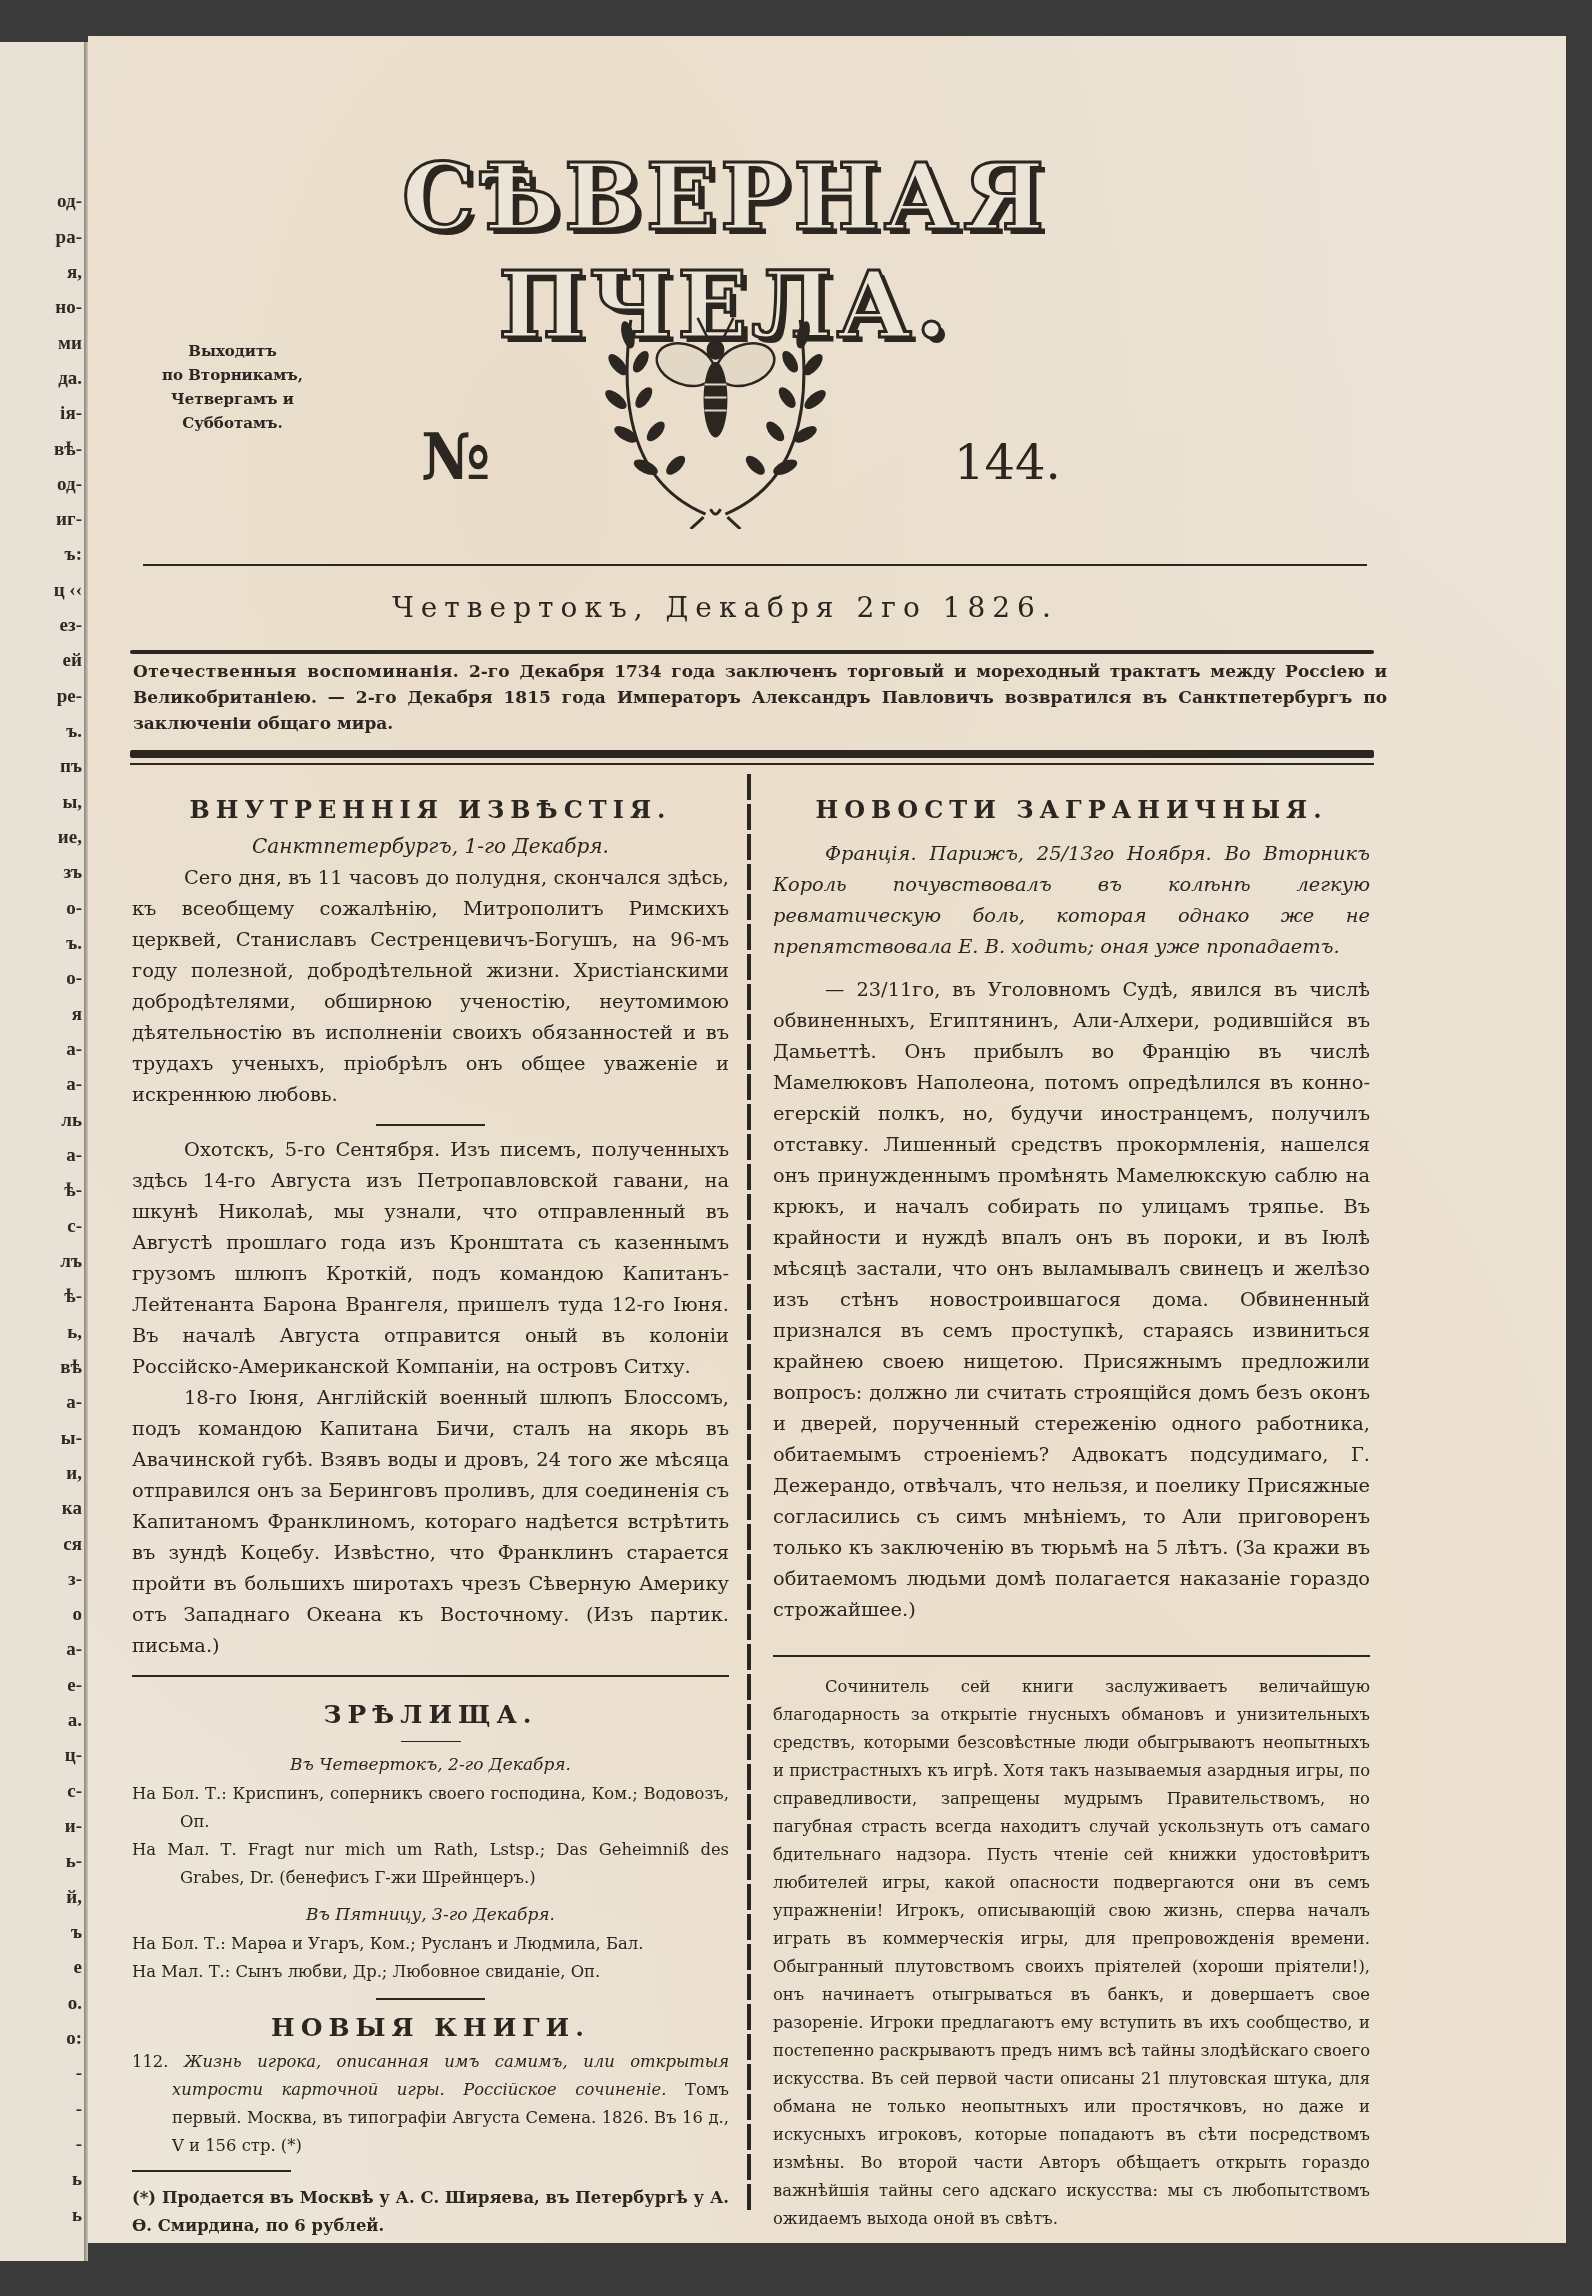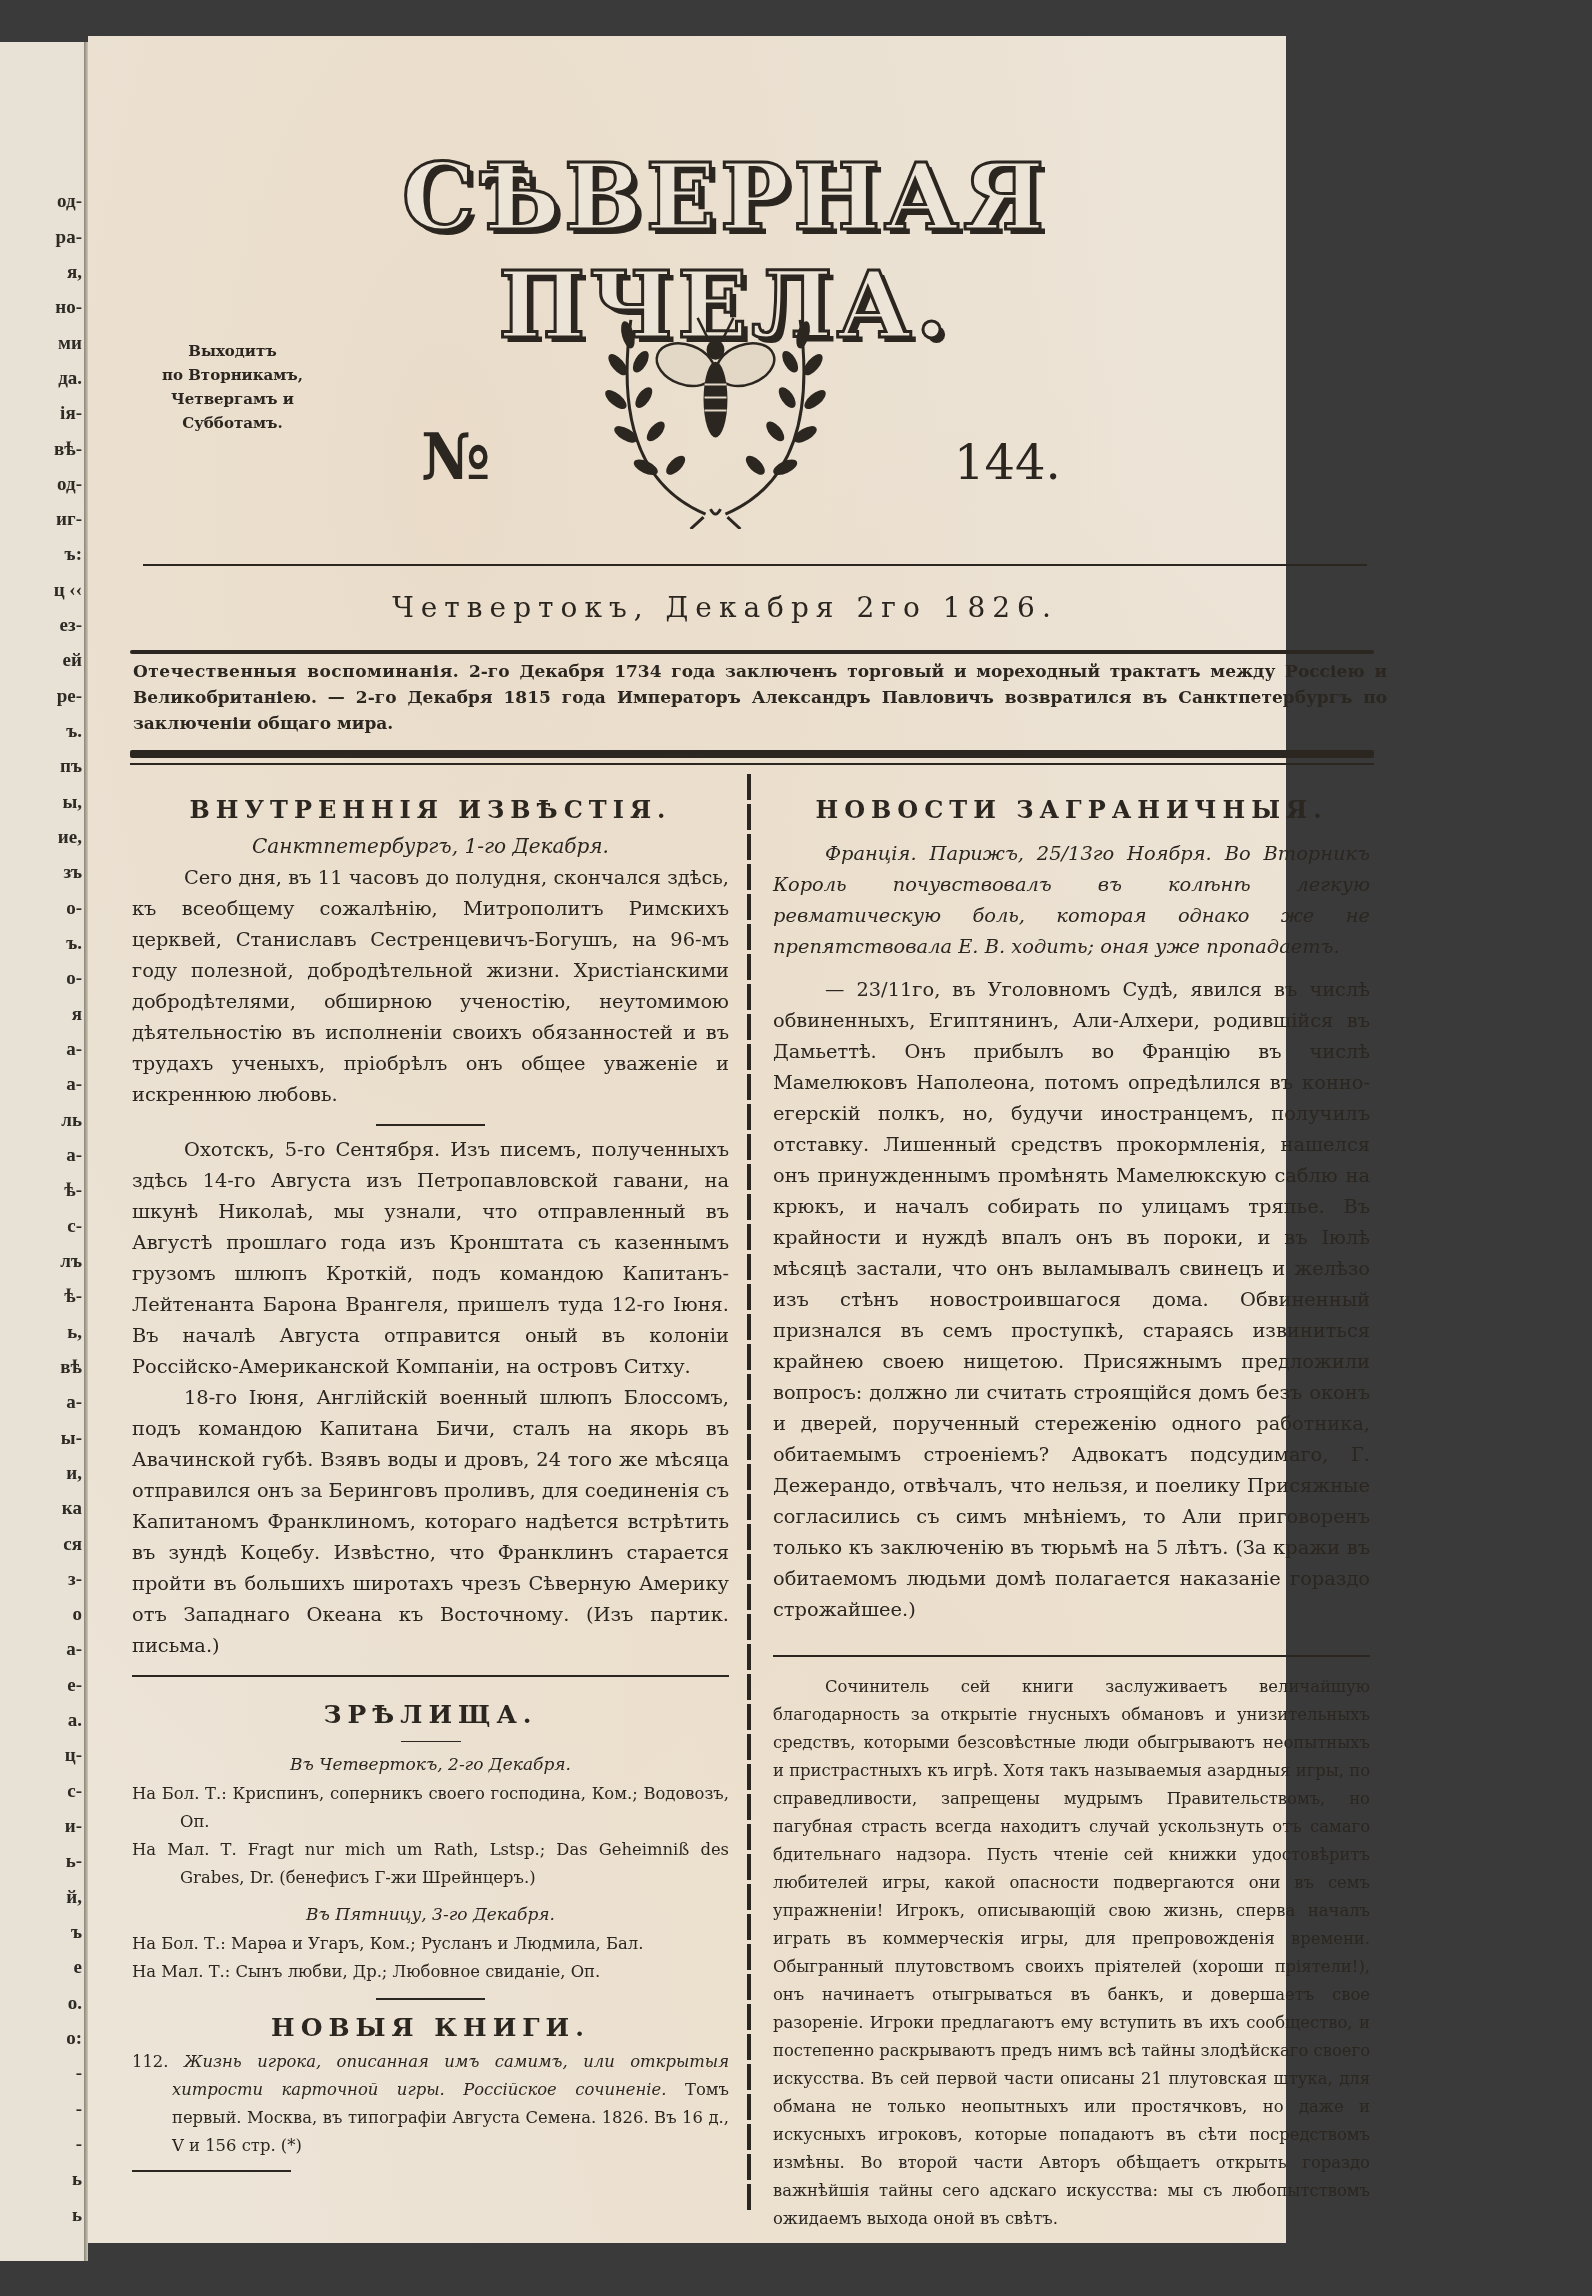--- a/index.html
+++ b/index.html
@@ -18,21 +18,21 @@
   .prev-page .ln {
     position:absolute; right:4px; font-size:19px; line-height:20px;
     font-family:Liberation Serif, serif; font-weight:bold; color:#2e2a24;
     text-align:right; white-space:nowrap;
   }
   .gutter {
     position:absolute; left:84px; top:42px; width:4px; height:2219px;
     background:linear-gradient(90deg,#8a8476,#cfc7b6);
   }
   .page {
-    position:absolute; left:88px; top:36px; width:1198px; height:2207px;
+    position:absolute; left:88px; top:36px; width:1478px; height:2207px;
     background:#ece4d7;
     background-image:
       radial-gradient(ellipse at 30% 20%, rgba(230,205,175,.35), transparent 60%),
       radial-gradient(ellipse at 70% 80%, rgba(235,210,180,.35), transparent 60%);
   }
   .abs { position:absolute; }
   .masthead {
     left:80px; top:107px; width:1114px; text-align:center;
     font-family:"DejaVu Serif", serif; font-weight:bold; font-size:92px;
     letter-spacing:4px; color:#ece4d7;
@@ -225,20 +225,21 @@
     </div>
     <div class="center-rule" style="margin:12px auto 8px;"></div>
 
     <div class="heading" style="font-size:25px;">НОВЫЯ КНИГИ.</div>
     <div class="small" style="padding-left:40px;text-indent:-40px;">
       <span>112.</span>
       <span class="it">Жизнь игрока, описанная имъ самимъ, или открытыя хитрости карточной игры. Россійское сочиненіе.</span>
       <span>Томъ первый. Москва, въ типографіи Августа Семена. 1826. Въ 16 д., V и 156 стр. (*)</span>
     </div>
     <div class="rule-thin" style="width:159px;margin:10px 0 12px;"></div>
+    <div class="small" style="font-weight:bold;">(*) Продается въ Москвѣ у А. С. Ширяева, въ Петербургѣ у А. Ѳ. Смирдина, по 6 рублей.</div>
   </div>
 
   <div class="abs col" style="left:685px;top:754px;width:597px;">
     <div class="heading">НОВОСТИ ЗАГРАНИЧНЫЯ.</div>
     <p style="margin-top:8px;font-style:italic;">Франція. Парижъ, 25/13го Ноября. Во Вторникъ Король почувствовалъ въ колѣнѣ легкую ревматическую боль, которая однако же не препятствовала Е. В. ходить; оная уже пропадаетъ.</p>
     <p style="margin-top:12px;">— 23/11го, въ Уголовномъ Судѣ, явился въ числѣ обвиненныхъ, Египтянинъ, Али-Алхери, родившійся въ Дамьеттѣ. Онъ прибылъ во Францію въ числѣ Мамелюковъ Наполеона, потомъ опредѣлился въ конно-егерскій полкъ, но, будучи иностранцемъ, получилъ отставку. Лишенный средствъ прокормленія, нашелся онъ принужденнымъ промѣнять Мамелюкскую саблю на крюкъ, и началъ собирать по улицамъ тряпье. Въ крайности и нуждѣ впалъ онъ въ пороки, и въ Іюлѣ мѣсяцѣ застали, что онъ выламывалъ свинецъ и желѣзо изъ стѣнъ новостроившагося дома. Обвиненный признался въ семъ проступкѣ, стараясь извиниться крайнею своею нищетою. Присяжнымъ предложили вопросъ: должно ли считать строящійся домъ безъ оконъ и дверей, порученный стереженію одного работника, обитаемымъ строеніемъ? Адвокатъ подсудимаго, Г. Дежерандо, отвѣчалъ, что нельзя, и поелику Присяжные согласились съ симъ мнѣніемъ, то Али приговоренъ только къ заключенію въ тюрьмѣ на 5 лѣтъ. (За кражи въ обитаемомъ людьми домѣ полагается наказаніе гораздо строжайшее.)</p>
     <div class="rule-thin" style="margin:30px 0 16px;"></div>
     <div class="small">
       <p>Сочинитель сей книги заслуживаетъ величайшую благодарность за открытіе гнусныхъ обмановъ и унизительныхъ средствъ, которыми безсовѣстные люди обыгрываютъ неопытныхъ и пристрастныхъ къ игрѣ. Хотя такъ называемыя азардныя игры, по справедливости, запрещены мудрымъ Правительствомъ, но пагубная страсть всегда находитъ случай ускользнуть отъ самаго бдительнаго надзора. Пусть чтеніе сей книжки удостовѣритъ любителей игры, какой опасности подвергаются они въ семъ упражненіи! Игрокъ, описывающій свою жизнь, сперва началъ играть въ коммерческія игры, для препровожденія времени. Обыгранный плутовствомъ своихъ пріятелей (хороши пріятели!), онъ начинаетъ отыгрываться въ банкъ, и довершаетъ свое разореніе. Игроки предлагаютъ ему вступить въ ихъ сообщество, и постепенно раскрываютъ предъ нимъ всѣ тайны злодѣйскаго своего искусства. Въ сей первой части описаны 21 плутовская штука, для обмана не только неопытныхъ или простячковъ, но даже и искусныхъ игроковъ, которые попадаютъ въ сѣти посредствомъ измѣны. Во второй части Авторъ обѣщаетъ открыть гораздо важнѣйшія тайны сего адскаго искусства: мы съ любопытствомъ ожидаемъ выхода оной въ свѣтъ.</p>
     </div>

